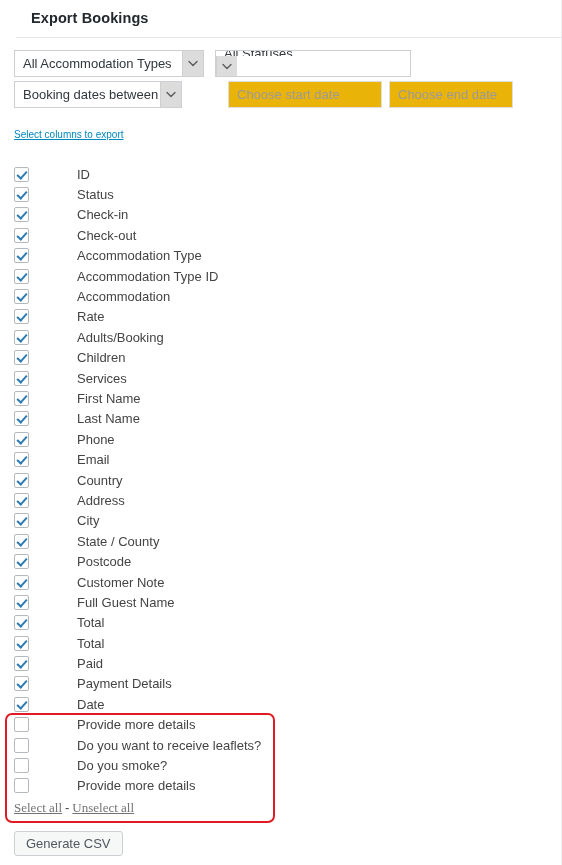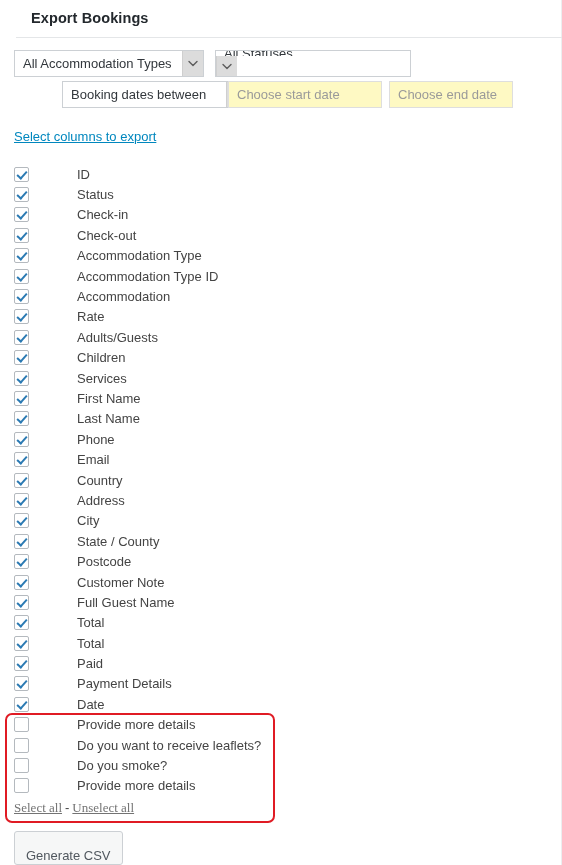--- a/index.html
+++ b/index.html
@@ -92,45 +92,45 @@
     background: #dcdcdc;
     border-left: 1px solid #cfcfcf;
     display: flex;
     align-items: center;
     justify-content: center;
   }
   .select-wrap .select-arrow svg { display: block; }
 
   #select-accom-types { left: 14px; width: 190px; }
   #select-statuses    { left: 215px; width: 196px; flex-direction: column; }
-  #select-date-mode   { left: 14px; width: 186px; margin-left: 48px; }
+  #select-date-mode   { left: 14px; width: 168px; }
 
   .date-input {
     position: absolute;
     top: 0;
     height: 27px;
     box-sizing: border-box;
     border: 1px solid #dedede;
-    background: #fef9c3;
+    background: #eab308;
     font-family: "Liberation Sans", sans-serif;
     font-size: 13px;
     color: #32373c;
     padding: 0 8px;
     outline: none;
   }
   .date-input::placeholder { color: #9a9a9a; opacity: 1; }
   #date-start { left: 228px; width: 154px; }
   #date-end   { left: 389px; width: 124px; }
 
   
   #select-columns-link {
     position: absolute;
     left: 14px;
     top: 129px;
-    font-size: 13px;
+    font-size: 10px;
     color: #0087be;
     text-decoration: underline;
     cursor: pointer;
     white-space: nowrap;
   }
 
   
   #columns-list {
     position: absolute;
     left: 0;
@@ -205,21 +205,21 @@
     font-family: Liberation Serif, serif;
   }
   #bulk-sep { margin: 0 3px; color: #444; }
 
   
   #generate-csv-button {
     position: absolute;
     left: 14px;
     top: 831px;
     height: 25px;
-    padding: 16px 11px;
+    padding: 4px 11px;
     box-sizing: border-box;
     background: #f6f7f7;
     border: 1px solid #ccd0d4;
     border-radius: 3px;
     font-family: "Liberation Sans", sans-serif;
     font-size: 13px;
     color: #50575e;
     cursor: pointer;
     white-space: nowrap;
     text-align: right;
@@ -302,21 +302,21 @@
       <div class="col-item">
         <span class="cb checked"></span>
         <span class="col-label">Accommodation</span>
       </div>
       <div class="col-item">
         <span class="cb checked"></span>
         <span class="col-label">Rate</span>
       </div>
       <div class="col-item">
         <span class="cb checked"></span>
-        <span class="col-label">Adults/Guests</span>
+        <span class="col-label">Adults/Booking</span>
       </div>
       <div class="col-item">
         <span class="cb checked"></span>
         <span class="col-label">Children</span>
       </div>
       <div class="col-item">
         <span class="cb checked"></span>
         <span class="col-label">Services</span>
       </div>
       <div class="col-item">

